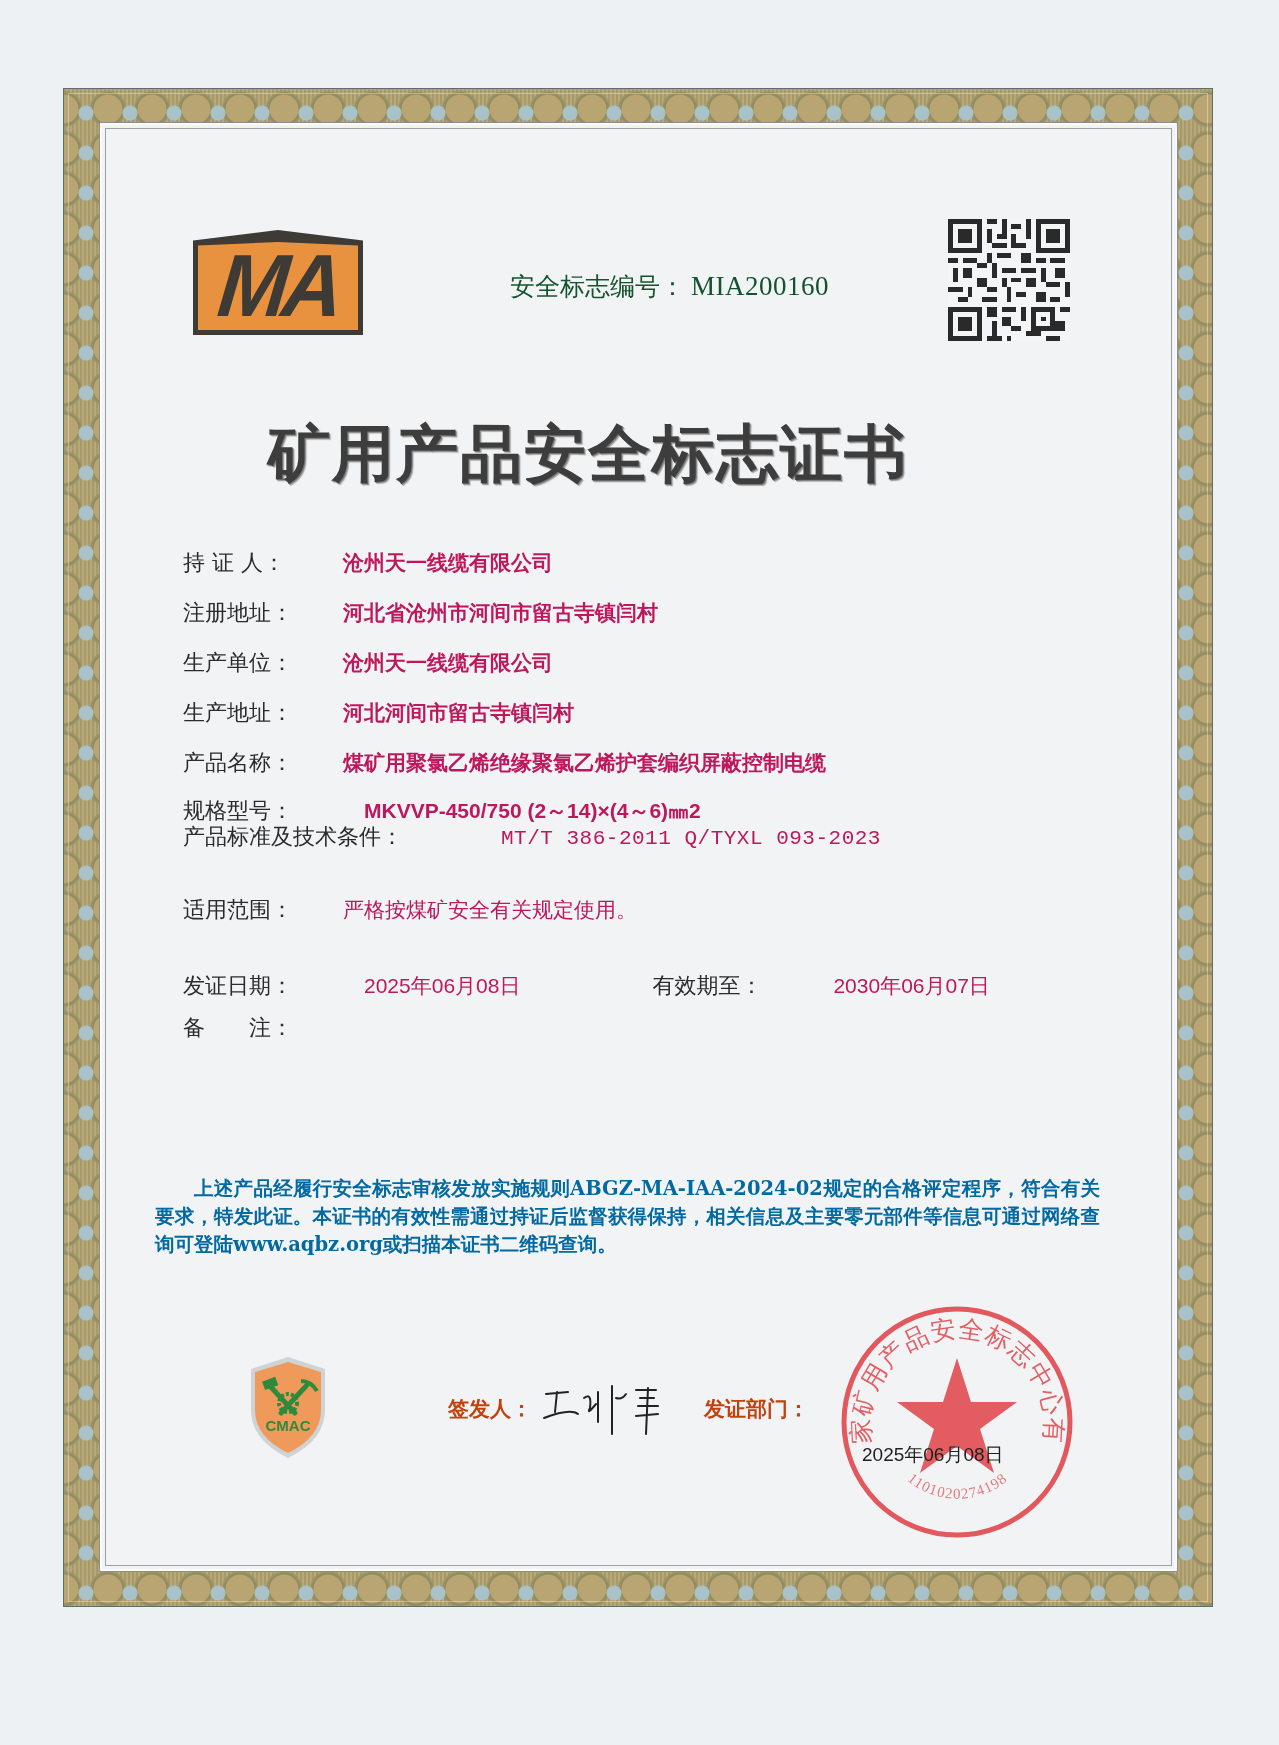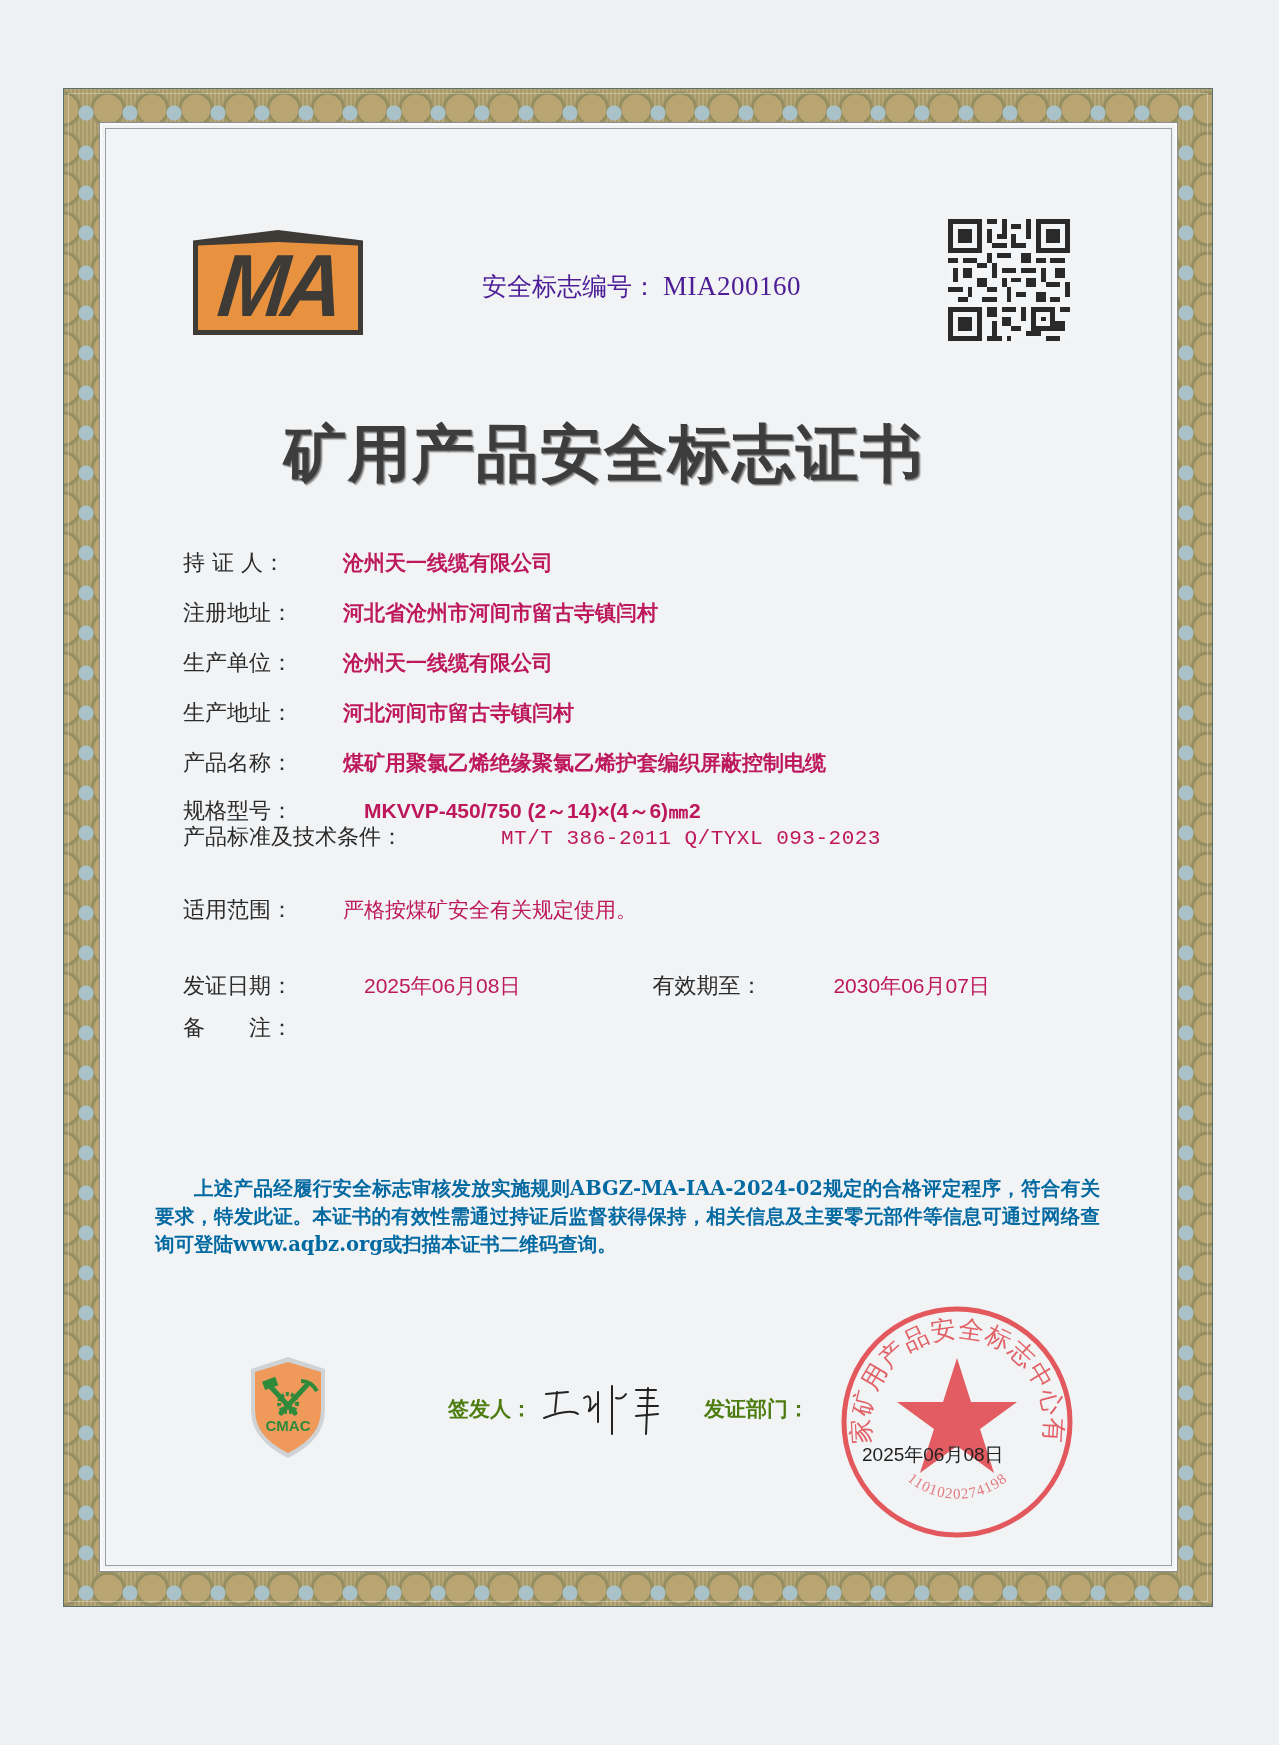--- a/index.html
+++ b/index.html
@@ -46,29 +46,29 @@
     clip-path:polygon(0 4%, 50% 0, 100% 4%, 100% 100%, 0 100%);
     display:flex; align-items:center; justify-content:center;
   }
   .ma-logo .txt {
     font-family:"Liberation Sans",sans-serif; font-weight:bold; font-style:italic;
     font-size:84px; color:#3e3a36; letter-spacing:-6px; line-height:1;
     transform:skewX(-6deg) scaleY(1.05);
   }
 
   .serial {
-    left:482px; top:270px; font-size:25px; color:#4c1d95; white-space:nowrap;
+    left:510px; top:270px; font-size:25px; color:#14532d; white-space:nowrap;
     font-family:"DejaVu Sans",sans-serif;
   }
   .serial .num { font-family:"Liberation Serif","DejaVu Serif",serif; font-size:27px; margin-left:6px; letter-spacing:0.5px; }
 
   .qr { left:948px; top:218px; width:122px; height:124px; }
 
   .title {
-    left:16px; width:1176px; top:412px; text-align:center;
+    left:0; width:1176px; top:412px; text-align:center;
     font-size:62px; font-weight:bold; color:#3d3d3d;
     letter-spacing:2px;
     text-shadow:1px 1px 0 #777, 2px 2px 1px #aaa;
     font-family:"DejaVu Sans",sans-serif;
   }
 
   .row { position:absolute; left:183px; white-space:nowrap; font-size:22px; color:#2b2b2b; }
   .row .label { display:inline-block; width:160px; font-family:"DejaVu Sans",sans-serif; }
   .row .value { font-family:"DejaVu Serif","Liberation Serif",serif; font-weight:bold; font-size:21px; color:#be185d;text-align:right; }
   .row .value.plain { font-family:"Liberation Sans",sans-serif; font-weight:normal; font-size:21px;margin-left:21px; }
@@ -79,21 +79,21 @@
 
   .para {
     left:155px; top:1175px; width:945px;
     font-family:"DejaVu Serif","Liberation Serif",serif; font-weight:bold;
     font-size:19.5px; line-height:28px; color:#0369a1;
     text-indent:2em; text-align:justify;
   }
 
   .cmac { left:245px; top:1355px; width:86px; height:105px; }
 
-  .sig-row { left:448px; top:1395px; font-size:21px; color:#4d7c0f; white-space:nowrap; font-weight:bold; font-family:"DejaVu Sans",sans-serif; }
+  .sig-row { left:448px; top:1395px; font-size:21px; color:#c2410c; white-space:nowrap; font-weight:bold; font-family:"DejaVu Sans",sans-serif; }
   .sig-row .issuer-dept { position:absolute; left:256px; top:0; }
   .signature { left:540px; top:1378px; width:130px; height:60px; }
 
   .stamp { left:835px; top:1300px; width:245px; height:245px; }
   .stamp-date {
     left:862px; top:1442px; font-size:19px; color:#1f1f1f; white-space:nowrap;
     font-family:"Liberation Sans",sans-serif;
   }
 </style>
 </head>

